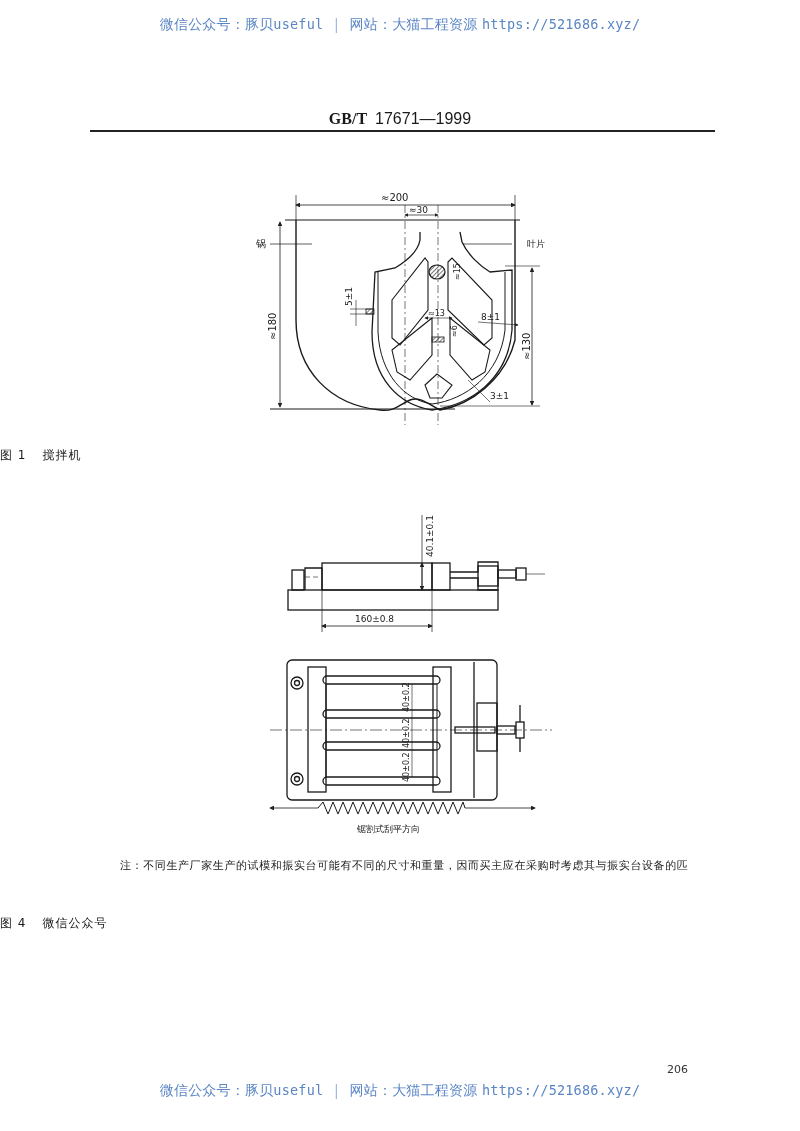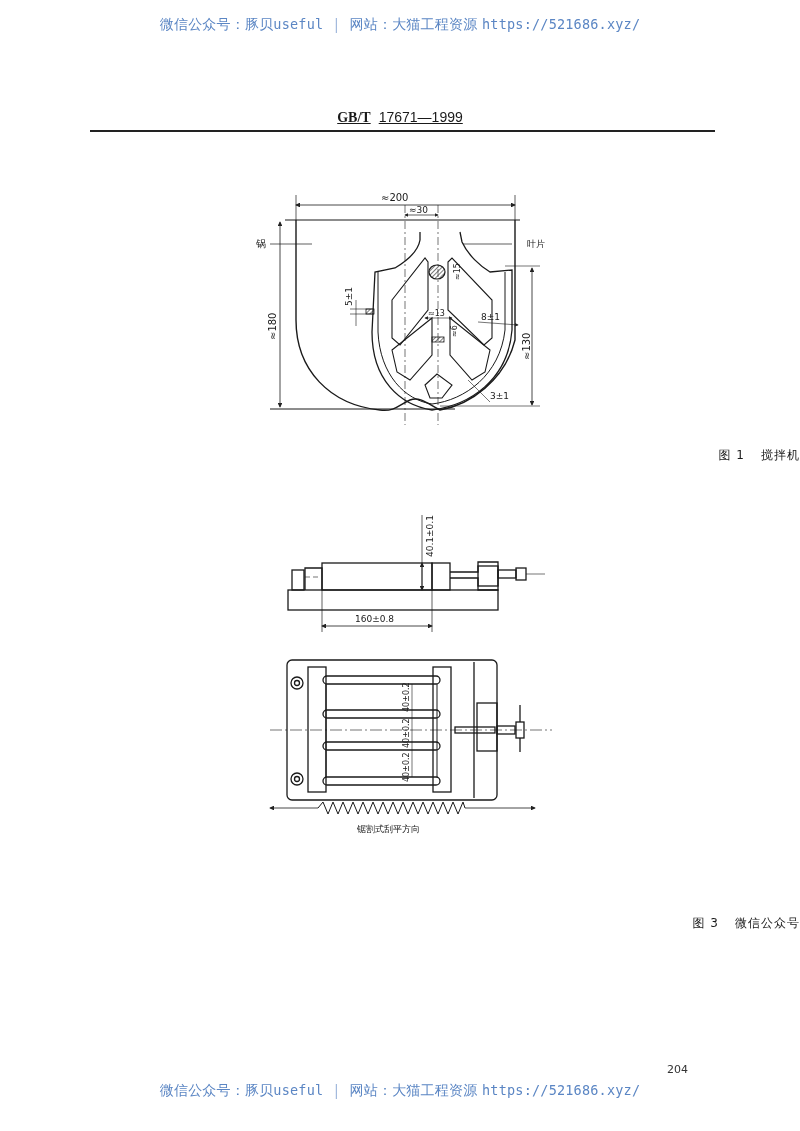--- a/index.html
+++ b/index.html
@@ -5,25 +5,25 @@
   html, body { margin: 0; padding: 0; background: #ffffff; }
   body { width: 800px; height: 1131px; position: relative; overflow: hidden;
          font-family: "DejaVu Serif", "Liberation Serif", serif; color: #1a1a1a; }
   .watermark { position: absolute; left: 0; width: 800px; text-align: center;
                font-size: 14px; color: #5b86c4; letter-spacing: 0.2px;
                font-family: "DejaVu Serif", serif; }
   .watermark .mono { font-family: "DejaVu Sans Mono", "Liberation Mono", monospace; font-size: 13.5px; margin-top: 29px; }
   .wm-top { top: 16px; }
   .wm-bottom { top: 1082px; }
   .std-header { position: absolute; top: 109px; left: 0; width: 800px; text-align: center;
-                font-size: 14px; text-decoration: underline; }
+                font-size: 16px; }
   .std-header .gb { font-weight: bold; font-family: "Liberation Serif", serif; }
   .std-header .num { font-family: "Liberation Sans", sans-serif; margin-left: 8px; }
   .header-rule { position: absolute; top: 130px; left: 90px; width: 625px; height: 1.6px; background: #222; }
-  .caption { position: absolute; left: 0; width: 800px; text-align: right; font-size: 12px;
+  .caption { position: absolute; left: 0; width: 800px; text-align: left; font-size: 12px;
              font-family: "DejaVu Sans", sans-serif; letter-spacing: 1px; }
   .caption .fig { margin-right: 16px; }
   .note { position: absolute; left: 120px; top: 855px; width: 600px; font-size: 11px;
           font-family: "DejaVu Sans", sans-serif; line-height: 22px; letter-spacing: 0.6px; }
   .note .cont { padding-left: 22px; }
   .page-num { position: absolute; top: 1063px; left: 667px; font-size: 11px;
               font-family: "DejaVu Sans", sans-serif; color: #333; }
   svg { position: absolute; left: 0; top: 0; }
   svg text { font-family: "DejaVu Sans", sans-serif; fill: #1a1a1a; }
 </style>
@@ -182,26 +182,27 @@
     <text x="0" y="0" font-size="8" transform="translate(409,782) rotate(-90)">40±0.2</text>
     <text x="357" y="832" font-size="9">锯割式刮平方向</text>
   </g>
 </svg>
 
 <div class="caption" style="top:447px;">
   <span class="fig">图 1</span><span>搅拌机</span>
 </div>
 
 <div class="note">
+  <div>注：不同生产厂家生产的试模和振实台可能有不同的尺寸和重量，因而买主应在采购时考虑其与振实台设备的匹</div>
 </div>
 
 <div class="caption" style="top:915px;">
-  <span class="fig">图 3</span><span>微信公众号</span>
-</div>
-
-<div class="page-num">204</div>
+  <span class="fig">图 4</span><span>微信公众号</span>
+</div>
+
+<div class="page-num">206</div>
 
 <div class="watermark wm-bottom">
   <span>微信公众号：豚贝</span><span class="mono">useful</span>
   <span style="color:#9bb4da;margin:0 6px;">|</span>
   <span>网站：大猫工程资源</span>
   <span class="mono">https://521686.xyz/</span>
 </div>
 
 </body></html>

